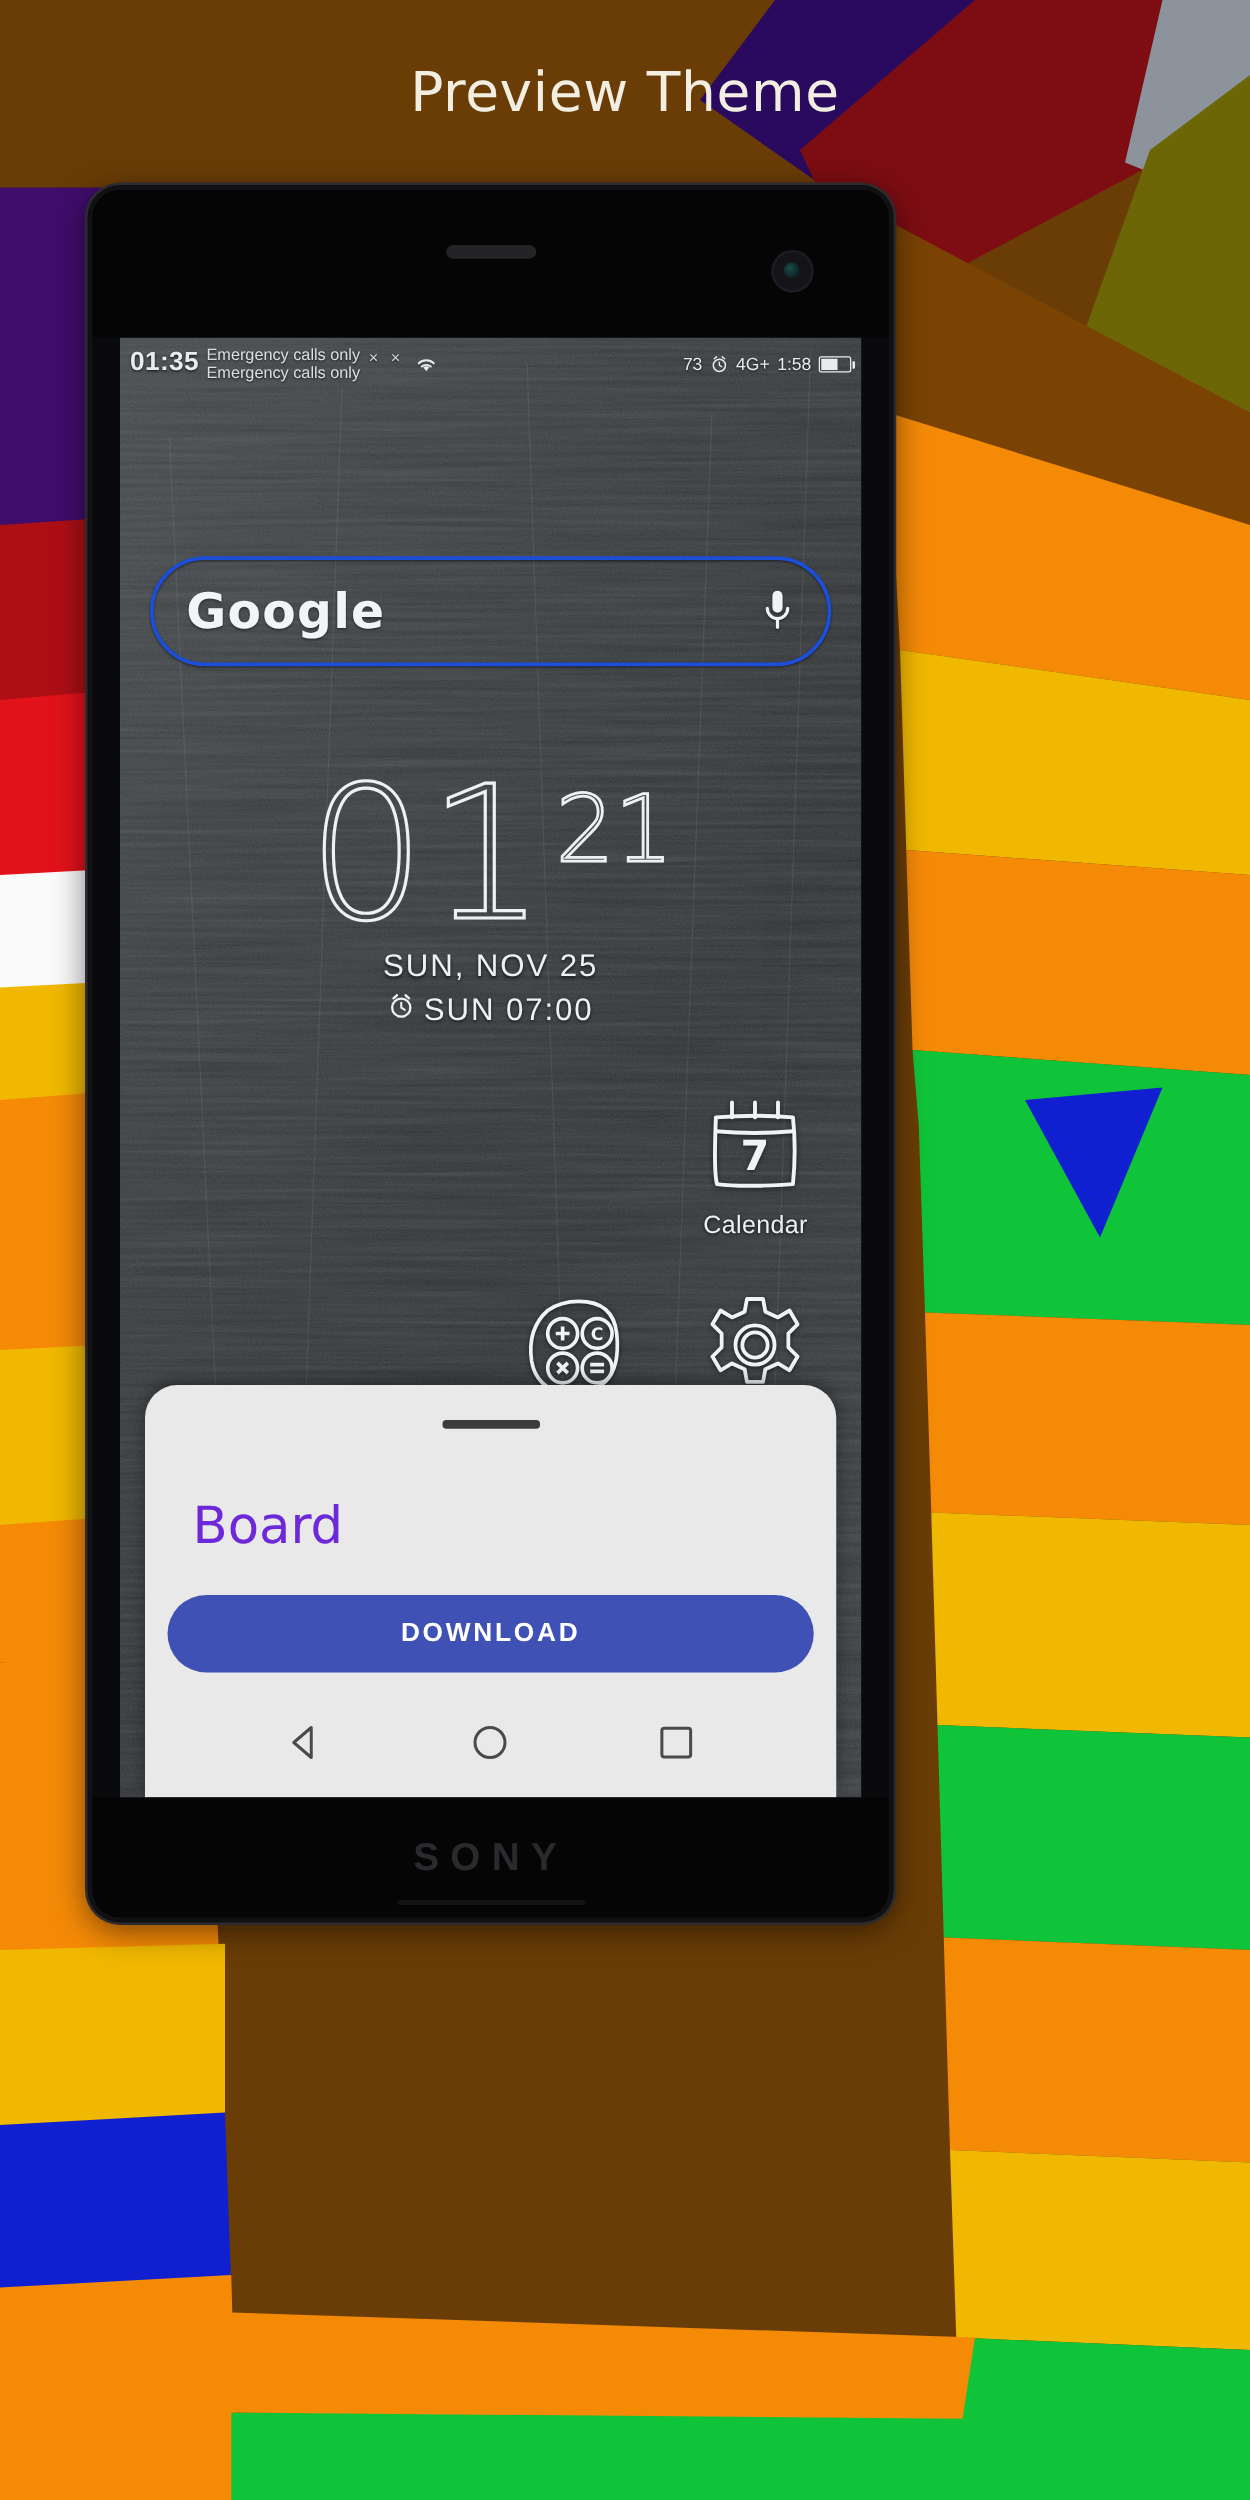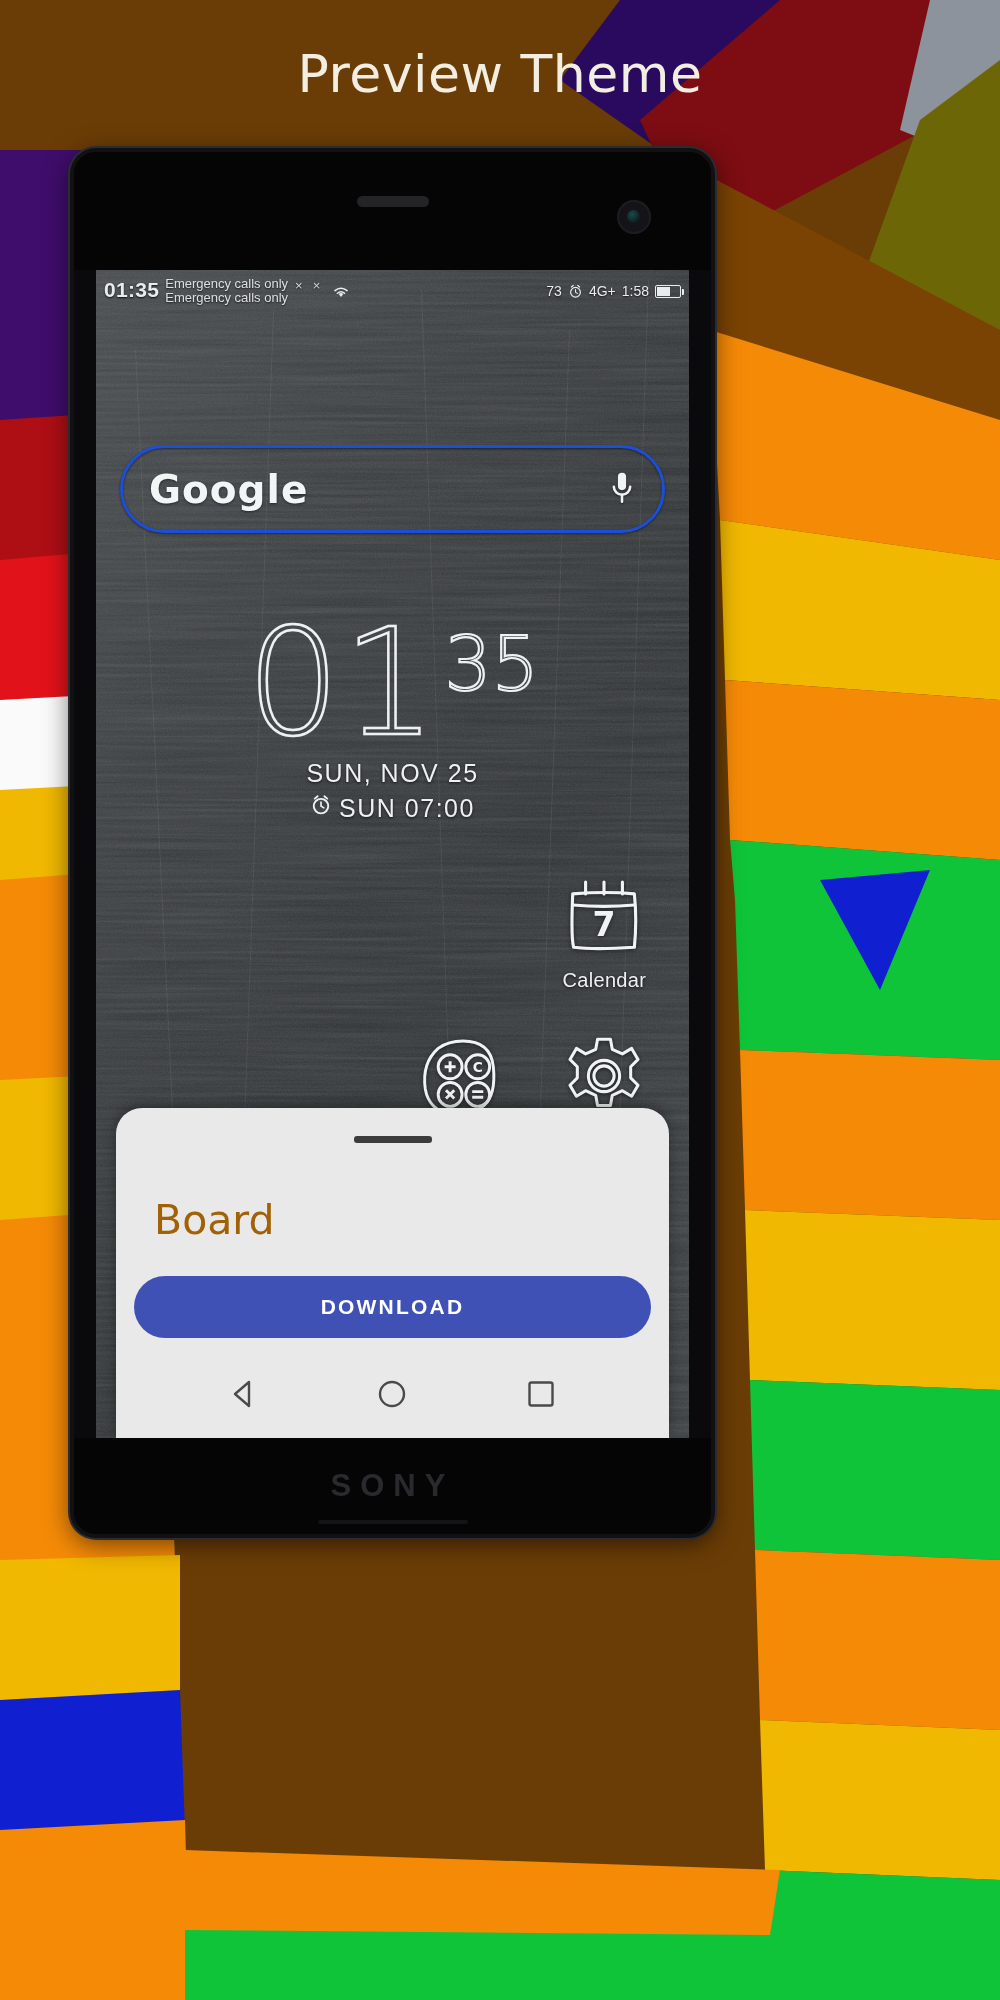--- a/index.html
+++ b/index.html
@@ -13,21 +13,21 @@
   
   #bg { position:absolute; inset:0; width:1000px; height:2000px; }
 
   
   .title-wrap{
     position:absolute; top:0; left:0; width:1000px; height:148px;
     display:flex; align-items:center; justify-content:center;
     z-index:5;
   }
   .title{
-    font-size:52px; color:#f2efe2; letter-spacing:0.5px;
+    font-size:44px; color:#f2efe2; letter-spacing:0.5px;
     font-weight:400; white-space:nowrap;
     font-family:"DejaVu Sans", sans-serif;
   }
 
   
   .phone{
     position:absolute; left:70px; top:148px;
     width:645px; height:1390px;
     background:#111113;
     border-radius:26px;
@@ -185,21 +185,21 @@
     background:#e9e9e9;
     border-top-left-radius:26px; border-top-right-radius:26px;
     z-index:8; box-shadow:0 -3px 14px rgba(0,0,0,.35);
   }
   .handle{
     position:absolute; top:28px; left:50%; transform:translateX(-50%);
     width:78px; height:7px; border-radius:3px; background:#3c3c3c;
   }
   .sheet-title{
     position:absolute; top:88px; left:38px;
-    font-size:41px; color:#a16207; font-weight:400;
+    font-size:41px; color:#6d28d9; font-weight:400;
     font-family:"DejaVu Sans", sans-serif;
   }
   .dl-btn{
     position:absolute; top:168px; left:18px; right:18px; height:62px;
     background:#3f51b5; border-radius:34px; border:none;
     color:#fff; font-size:21px; font-weight:700; letter-spacing:2.2px;
     display:flex; align-items:center; justify-content:center;
     cursor:pointer;
     font-family:"Liberation Sans", sans-serif;
   }
@@ -334,21 +334,21 @@
         <svg class="mic" width="28" height="40" viewBox="0 0 24 34">
           <rect x="8.5" y="3" width="7" height="15" rx="3.5" fill="#f0f3f4"></rect>
           <path d="M5 15 a7 7 0 0 0 14 0" stroke="#f0f3f4" stroke-width="2.2" fill="none" stroke-linecap="round"></path>
           <path d="M12 22 V28" stroke="#f0f3f4" stroke-width="2.2" stroke-linecap="round"></path>
         </svg>
       </div>
 
       <div class="clockw">
         <div class="clock-row">
           <span class="clock-hh">01</span>
-          <span class="clock-mm">35</span>
+          <span class="clock-mm">21</span>
         </div>
         <div class="clock-date">SUN, NOV 25</div>
         <div class="clock-alarm">
           <svg width="22" height="22" viewBox="0 0 20 20">
             <circle cx="10" cy="11" r="6.6" stroke="#eef1f2" stroke-width="1.7" fill="none"></circle>
             <path d="M10 7.4 V11 L12.6 12.6" stroke="#eef1f2" stroke-width="1.5" fill="none" stroke-linecap="round"></path>
             <path d="M4.3 4.2 L6.9 2 M15.7 4.2 L13.1 2" stroke="#eef1f2" stroke-width="1.7" stroke-linecap="round"></path>
           </svg>
           <span>SUN 07:00</span>
         </div>

